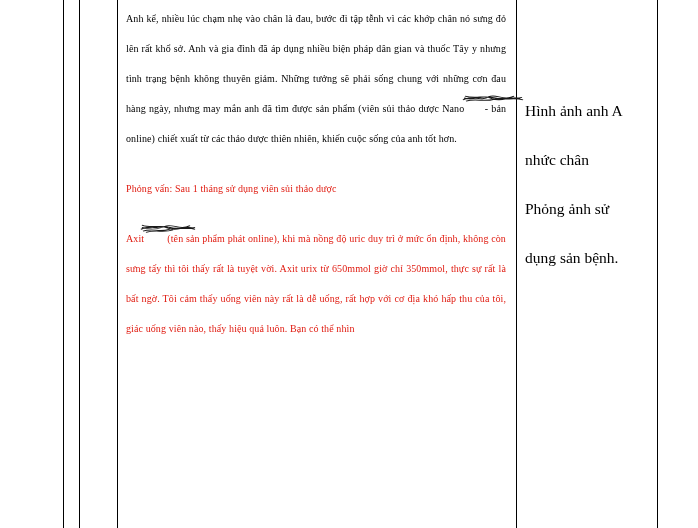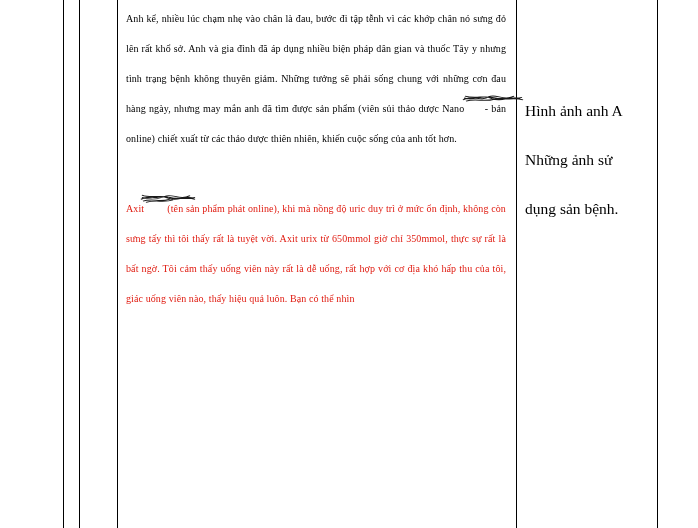--- a/index.html
+++ b/index.html
@@ -122,35 +122,39 @@
       <span>đau hàng ngày, nhưng may mắn anh đã tìm được sản</span>
       <span>phẩm (viên sủi thảo dược Nano</span><span class="scribble scribble-1"><span class="hidden-word">Gout</span><svg class="mark" viewBox="0 0 62 16" preserveAspectRatio="none">
             <path d="M1 11 C10 3, 18 14, 27 6 C34 1, 42 13, 52 5 M2 8 C12 13, 20 2, 30 9 C40 15, 48 4, 58 9 M4 13 C14 8, 22 15, 32 10 C42 5, 50 12, 60 7 M3 5 C13 10, 23 3, 33 8 C43 13, 51 6, 61 11" stroke="#1a1a1a" stroke-width="1.6" fill="none"></path>
           </svg></span><span>- bản online)</span>
       <span>chiết xuất từ các thảo dược thiên nhiên, khiến cuộc sống</span>
       <span>của anh tốt hơn.</span>
     </p>
 
     <div class="gap"></div>
 
+    <p class="body red">
+      <span>Phỏng vấn: Sau 1 tháng sử dụng viên sủi thảo dược</span>
+    </p>
 
     <div class="gap"></div>
 
     <p class="body red">
       <span>Axit</span><span class="scribble scribble-2"><span class="hidden-word">Gout</span><svg class="mark" viewBox="0 0 56 18" preserveAspectRatio="none">
             <path d="M1 12 C9 4, 17 15, 25 7 C32 2, 40 14, 50 6 M2 9 C11 14, 19 3, 28 10 C37 16, 45 5, 54 10 M3 15 C12 10, 20 17, 29 12 C38 7, 46 14, 55 9 M2 5 C11 11, 21 4, 30 9 C39 14, 47 7, 55 12 M6 17 C15 12, 24 18, 33 13" stroke="#1a1a1a" stroke-width="1.6" fill="none"></path>
           </svg></span> <span>(tên sản phẩm phát online), khi mà nồng độ</span>
       <span>uric duy trì ở mức ổn định, không còn sưng tấy thì tôi</span>
       <span>thấy rất là tuyệt vời. Axit urix từ 650mmol giờ chỉ</span>
       <span>350mmol, thực sự rất là bất ngờ. Tôi cảm thấy uống viên</span>
       <span>này rất là dễ uống, rất hợp với cơ địa khó hấp thu của tôi,</span>
       <span>giác uống viên nào, thấy hiệu quả luôn. Bạn có thể nhìn</span>
     </p>
 
   </div>
 
   <div class="col-right">
     <div class="note-line">Hình ảnh anh A</div>
-    <div class="note-line">Những ảnh sử</div>
+    <div class="note-line">nhức chân</div>
+    <div class="note-line">Phỏng ảnh sử</div>
     <div class="note-line">dụng sản bệnh.</div>
   </div>
 
 </div>
 
 </body></html>

